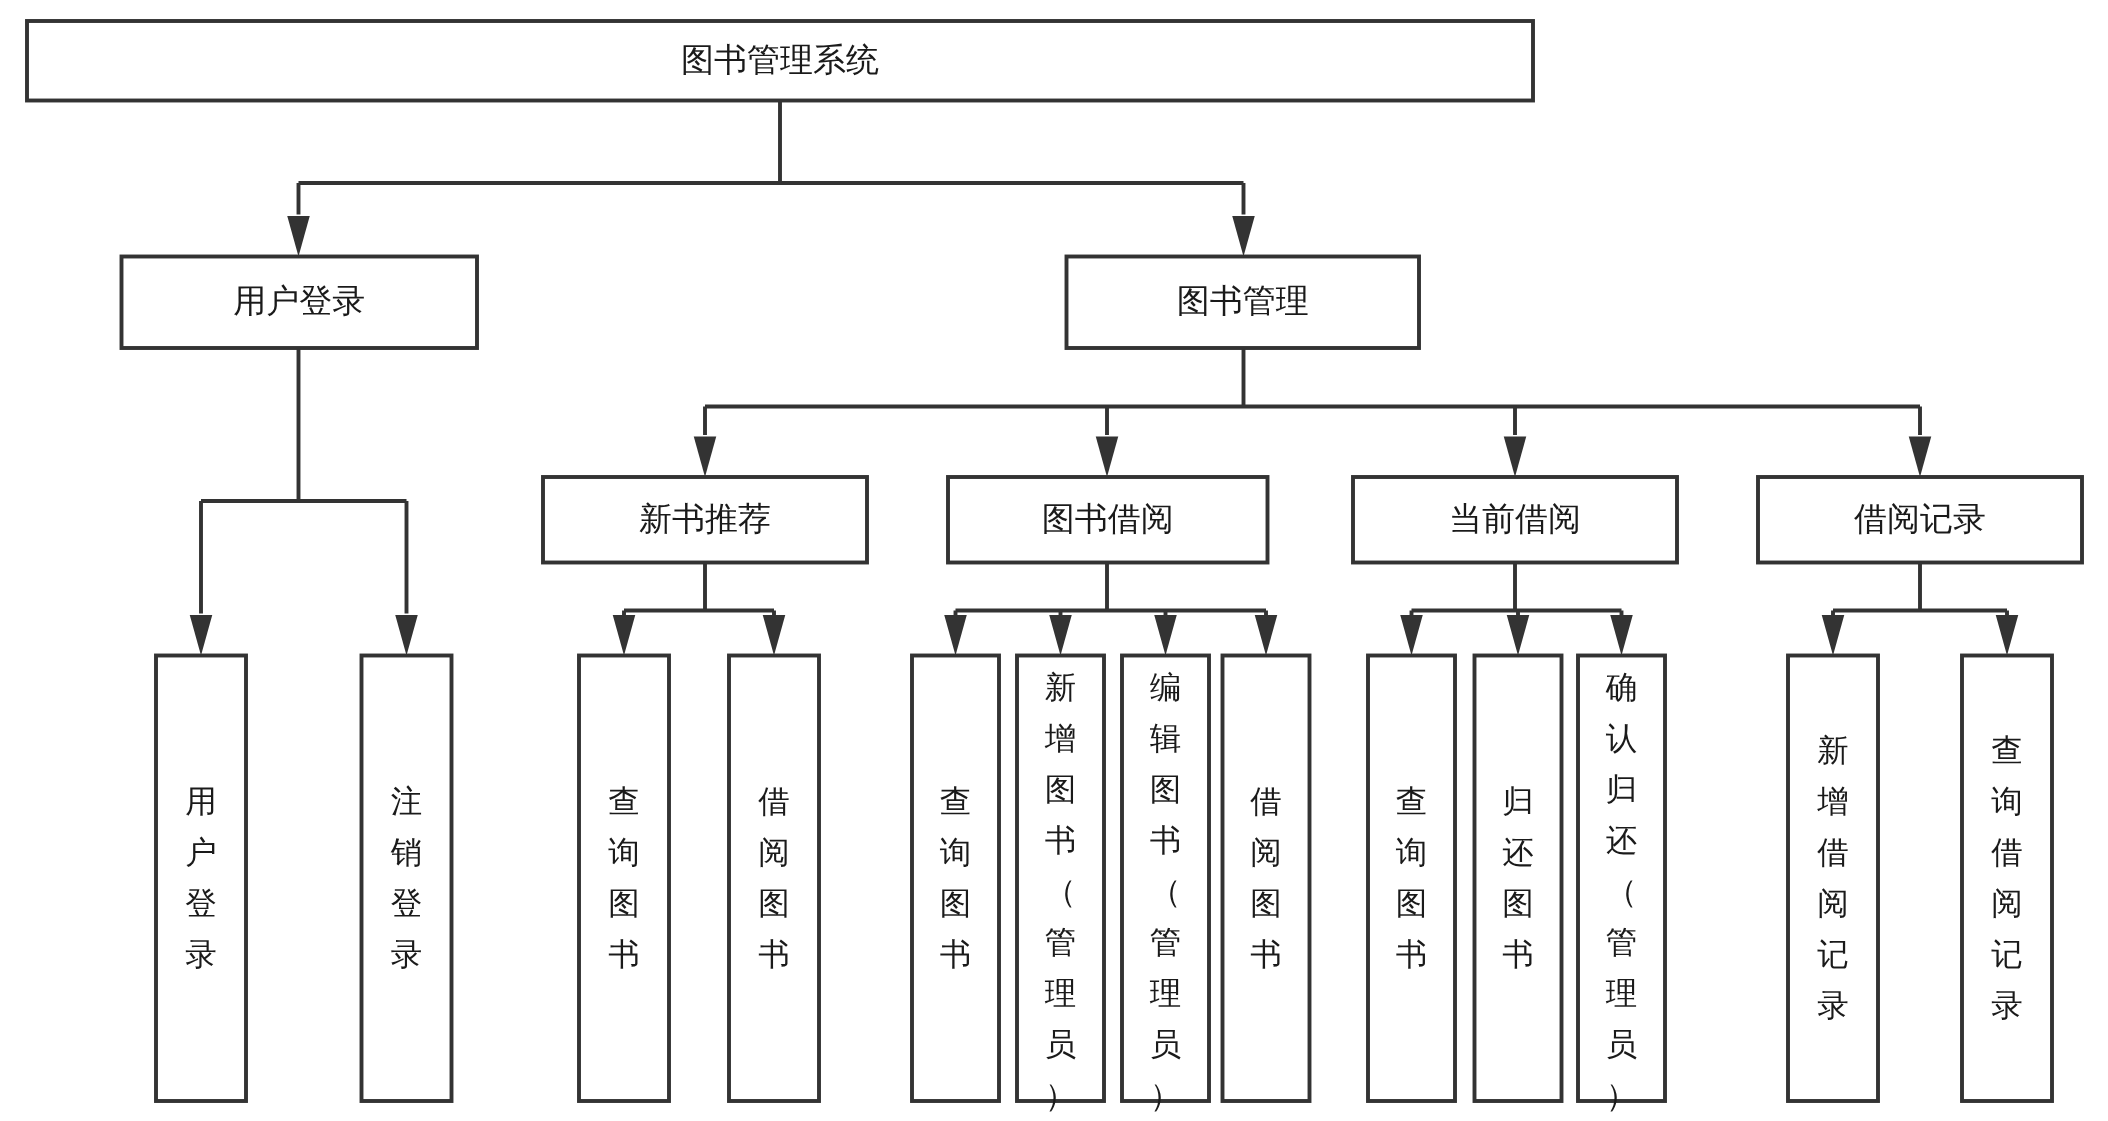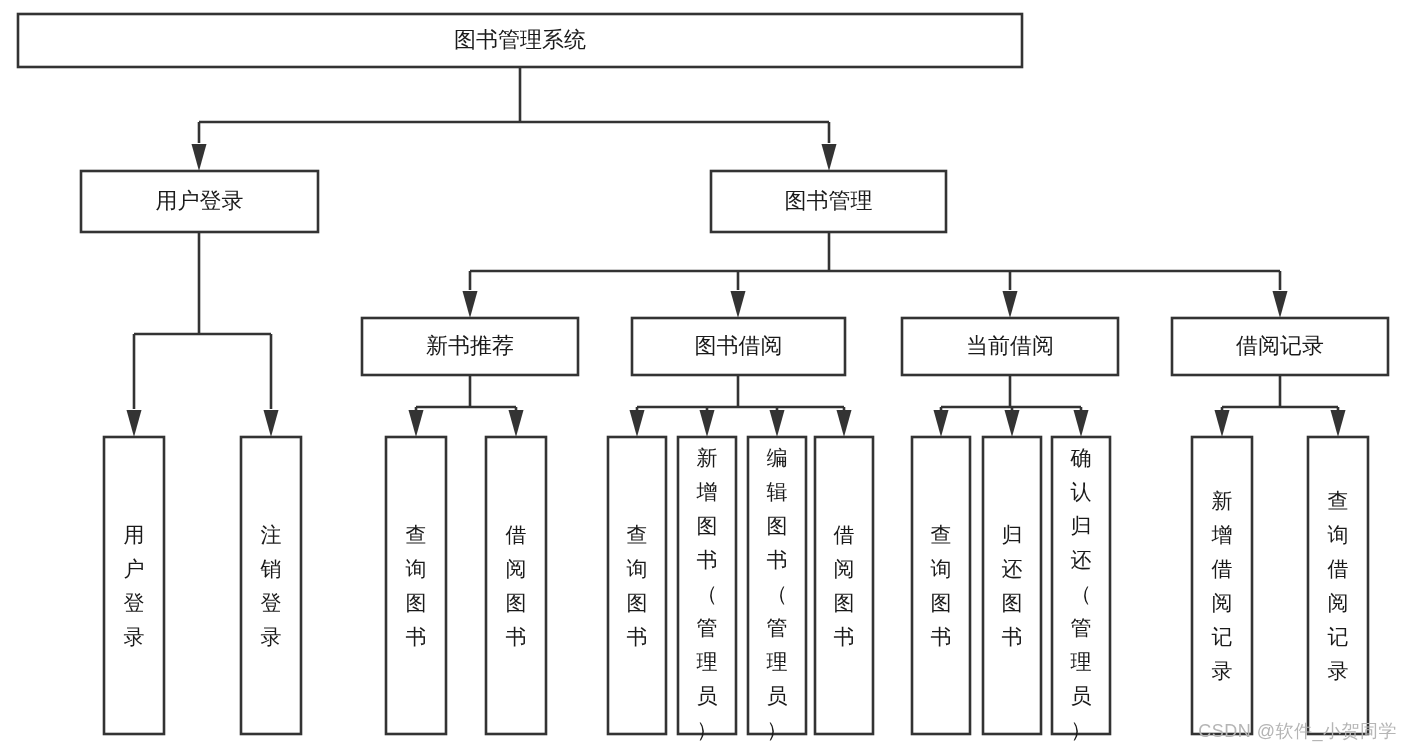--- a/index.html
+++ b/index.html
@@ -201,14 +201,13 @@
         <g>
           <rect class="node-box" x="1192" y="437" width="60" height="297"></rect>
           <text class="node-label-vertical" x="1222" y="507.5"><tspan x="1222" dy="0">新</tspan><tspan x="1222" dy="34">增</tspan><tspan x="1222" dy="34">借</tspan><tspan x="1222" dy="34">阅</tspan><tspan x="1222" dy="34">记</tspan><tspan x="1222" dy="34">录</tspan></text>
         </g>
         <g>
           <rect class="node-box" x="1308" y="437" width="60" height="297"></rect>
           <text class="node-label-vertical" x="1338" y="507.5"><tspan x="1338" dy="0">查</tspan><tspan x="1338" dy="34">询</tspan><tspan x="1338" dy="34">借</tspan><tspan x="1338" dy="34">阅</tspan><tspan x="1338" dy="34">记</tspan><tspan x="1338" dy="34">录</tspan></text>
         </g>
       </g>
   </svg>
-  <div class="watermark">CSDN @软件_小贺同学</div>
 </div>
 
 </body></html>

